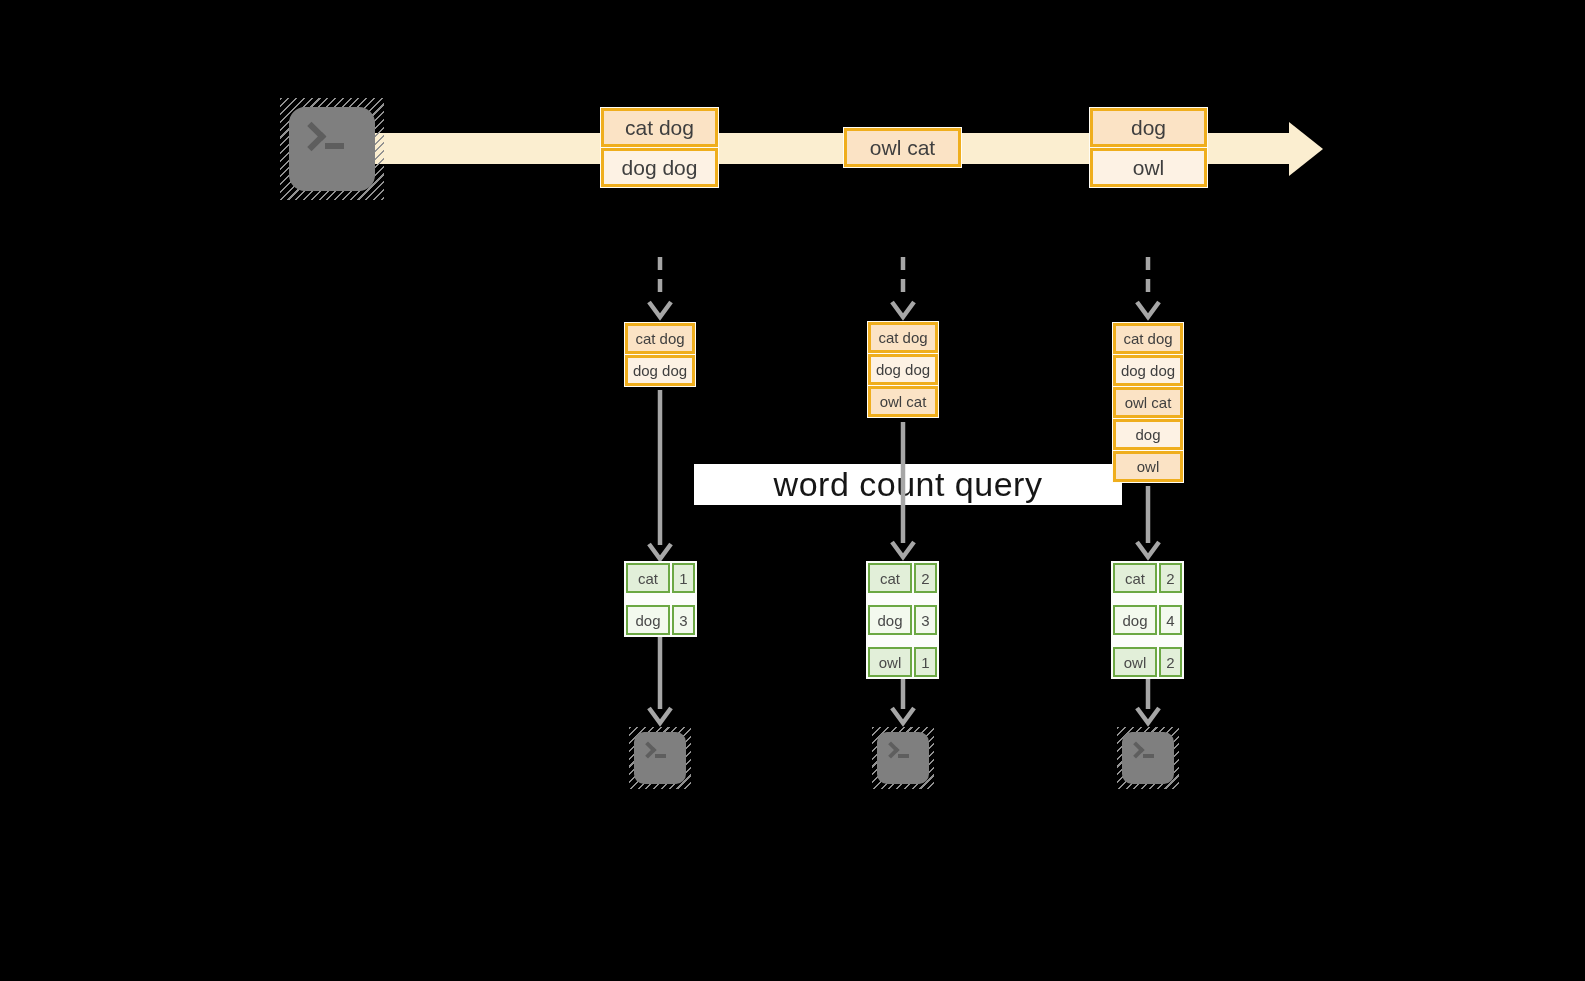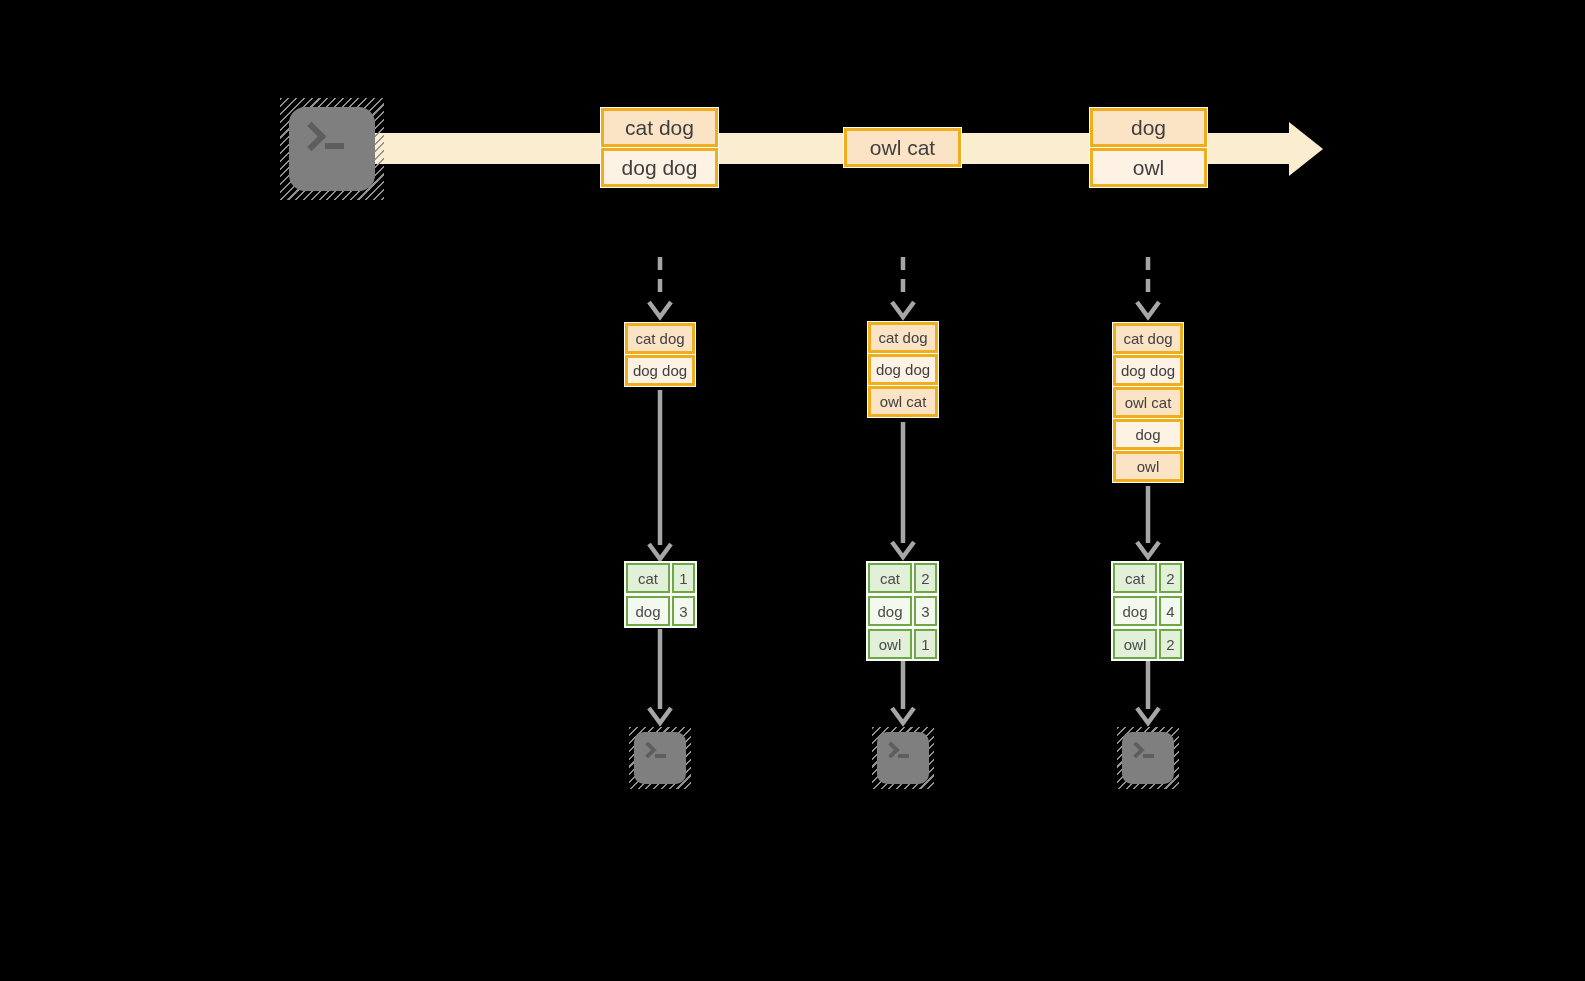--- a/index.html
+++ b/index.html
@@ -17,21 +17,21 @@
   
   .obox { background:#FFFDF6; padding:1px; display:flex; flex-direction:column; gap:1px; z-index:4; }
   .obox .cell { border:3px solid #EFAE1D; display:flex; align-items:center; justify-content:center;
     color:#3F3F3F; box-sizing:content-box; }
   .obox .cell:nth-child(odd)  { background:#FBE3C5; }
   .obox .cell:nth-child(even) { background:#FDF2E4; }
   .obox.big .cell { width:111px; height:33px; font-size:21px; }
   .obox.sm  .cell { width:64px;  height:25px; font-size:15px; }
 
   
-  .gtable { background:#FCFDFB; padding:2px; display:flex; flex-direction:column; gap:3px; z-index:4; }
+  .gtable { background:#FCFDFB; padding:2px; display:flex; flex-direction:column; gap:12px; z-index:4; }
   .grow { display:flex; gap:2px; }
   .gcell { border:2px solid #6CA844; height:26px; display:flex; align-items:center; justify-content:center;
     font-size:15px; color:#4A4A4A; box-sizing:content-box; }
   .gcell.w { width:40px; }
   .gcell.n { width:19px; }
   .grow:nth-child(odd)  .gcell { background:#E2EFD9; }
   .grow:nth-child(even) .gcell { background:#F3F9EE; }
 
   
   .query-band { left:694px; top:464px; width:428px; height:41px; background:#FFFFFF; z-index:2;
@@ -94,20 +94,23 @@
     <div class="cell">owl cat</div>
   </div>
   <div class="abs obox sm" style="left:1112px; top:322px;">
     <div class="cell">cat dog</div>
     <div class="cell">dog dog</div>
     <div class="cell">owl cat</div>
     <div class="cell">dog</div>
     <div class="cell">owl</div>
   </div>
 
+  <div class="abs query-band">
+    <span>word count query</span>
+  </div>
 
   <div class="abs gtable" style="left:624px; top:561px;">
     <div class="grow">
       <div class="gcell w">cat</div>
       <div class="gcell n">1</div>
     </div>
     <div class="grow">
       <div class="gcell w">dog</div>
       <div class="gcell n">3</div>
     </div>

